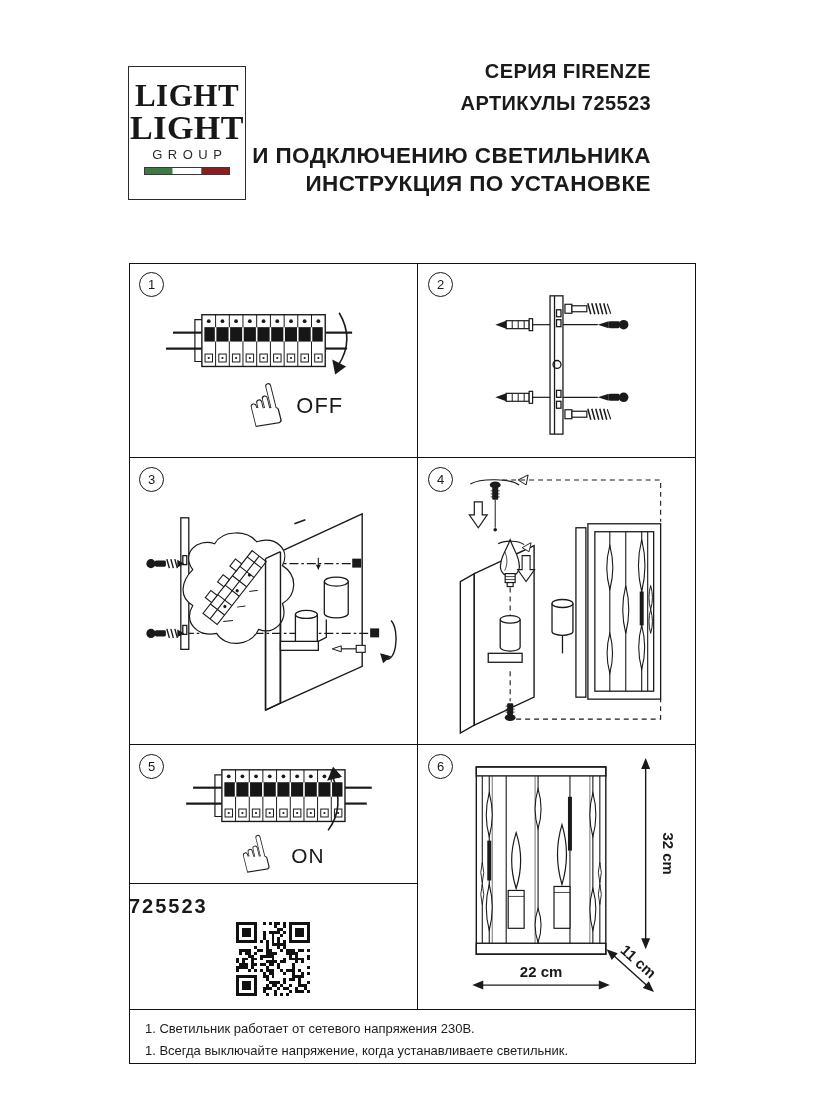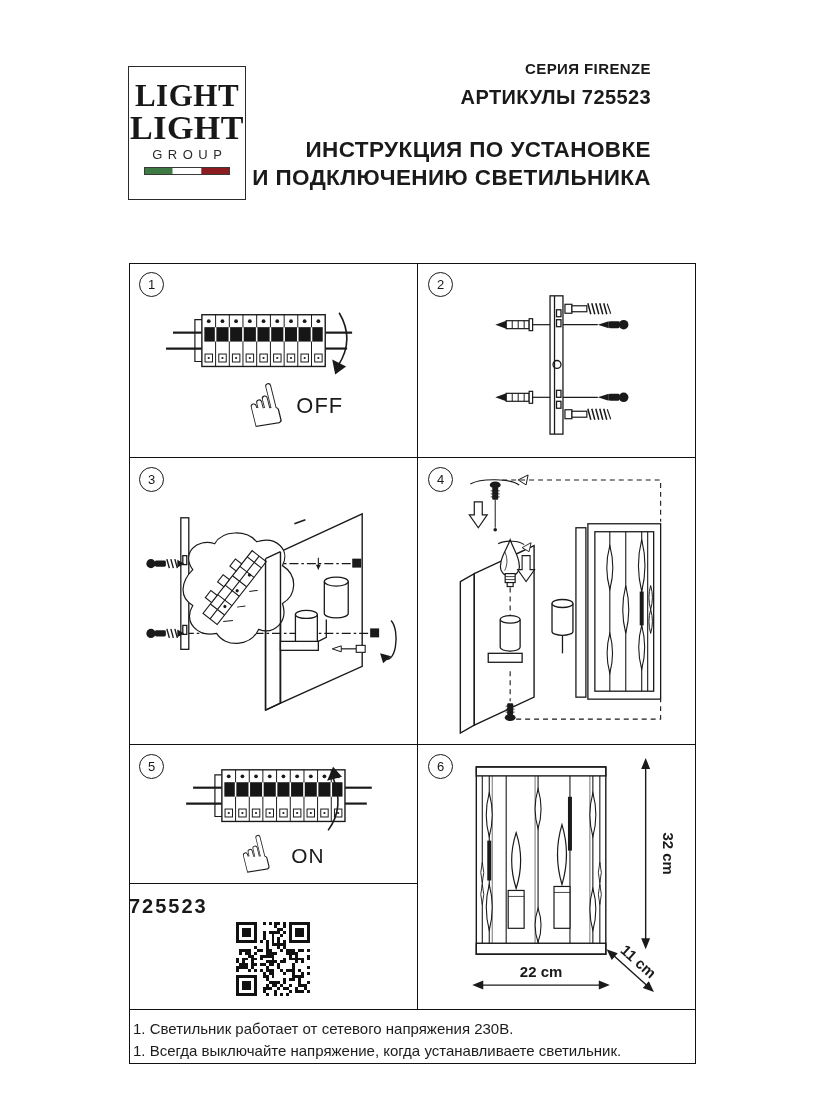--- a/index.html
+++ b/index.html
@@ -10,21 +10,21 @@
   .logo-box{position:absolute;left:128px;top:66px;width:118px;height:134px;
             border:1.5px solid #2a2a2a;box-sizing:border-box;text-align:center;background:#fff;}
   .logo-light{margin-top:15px;font-family:"Liberation Serif",serif;font-weight:700;
               font-size:31px;line-height:0.92;letter-spacing:0.5px;color:#181818;}
   .logo-star{font-family:"Liberation Serif",serif;font-weight:700;font-size:34px;
              line-height:0.98;letter-spacing:0.5px;color:#181818;}
   .logo-group{margin-top:3px;font-size:13px;letter-spacing:5.5px;text-indent:5.5px;color:#2b2b2b;}
   .flag{display:block;margin:5px auto 0;width:86px;height:8px;}
 
   .titles{position:absolute;right:129px;top:60px;text-align:right;}
-  .series{font-size:15px;font-weight:700;letter-spacing:0.4px;}
+  .series{font-size:20px;font-weight:700;letter-spacing:0.4px;}
   .article{font-size:20px;font-weight:700;margin-top:9px;letter-spacing:0.4px;}
   .heading{margin-top:27px;font-size:22.5px;font-weight:700;line-height:1.24;letter-spacing:0.4px;}
 
   
   .manual{position:absolute;left:129px;top:263px;width:567px;height:801px;background:#fff;}
   .mborder{position:absolute;inset:0;border:1.7px solid #121212;pointer-events:none;z-index:6;}
   .cell{position:absolute;box-sizing:border-box;background:#fff;}
   .br{border-right:1.5px solid #121212;}
   .bb{border-bottom:1.5px solid #121212;}
   #c1{left:0;top:0;width:289px;height:195px;}
@@ -43,21 +43,21 @@
 
   .dd{stroke:#1a1a1a;stroke-width:1.2;fill:none;stroke-dasharray:9 3 2.5 3;}
   .dash{stroke:#1a1a1a;stroke-width:1.1;fill:none;stroke-dasharray:5 4;}
 
   
   .qr-label{text-align:left;margin-top:11px;font-size:20px;font-weight:700;letter-spacing:2px;}
   .qr-wrap{display:flex;justify-content:center;margin-top:4px;}
   #qr-svg{width:74px;height:74px;}
 
   
-  .notes{padding:8px 14px 0 4px;font-size:15px;line-height:22px;color:#1c1c1c;}
+  .notes{padding:8px 14px 0 16px;font-size:13px;line-height:22px;color:#1c1c1c;}
 </style>
 </head>
 <body>
 
 <div class="page">
 
   <div class="logo-box">
     <div class="logo-light">LIGHT</div>
     <div class="logo-star">LIGHT</div>
     <div class="logo-group">GROUP</div>
@@ -66,22 +66,22 @@
       <rect x="28.7" y="0" width="28.6" height="8" fill="#ffffff"></rect>
       <rect x="57.3" y="0" width="28.7" height="8" fill="#8c1c20"></rect>
       <rect x="0.5" y="0.5" width="85" height="7" fill="none" stroke="#3a3a3a" stroke-width="1"></rect>
     </svg>
   </div>
 
   <div class="titles">
     <div class="series">СЕРИЯ FIRENZE</div>
     <div class="article">АРТИКУЛЫ 725523</div>
     <div class="heading">
+      <div>И ПОДКЛЮЧЕНИЮ СВЕТИЛЬНИКА</div>
       <div>ИНСТРУКЦИЯ ПО УСТАНОВКЕ</div>
-      <div>И ПОДКЛЮЧЕНИЮ СВЕТИЛЬНИКА</div>
     </div>
   </div>
 
   <div class="manual">
     <div class="mborder"></div>
 
     <div class="cell br bb" id="c1">
       <div class="badge">1</div>
       <svg class="art" viewBox="0 0 289 195">
         <g id="breaker-art">

